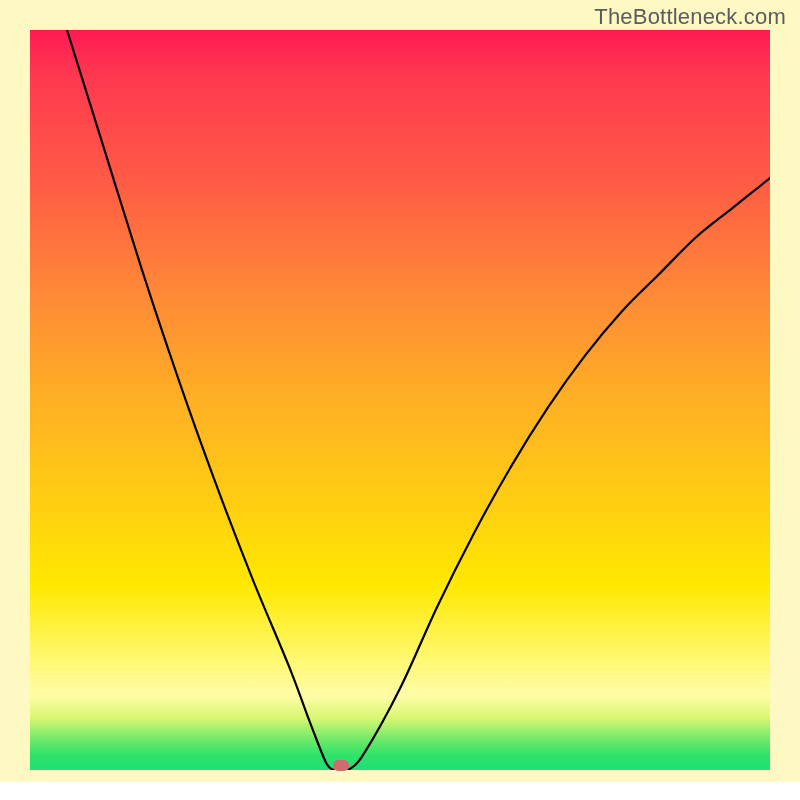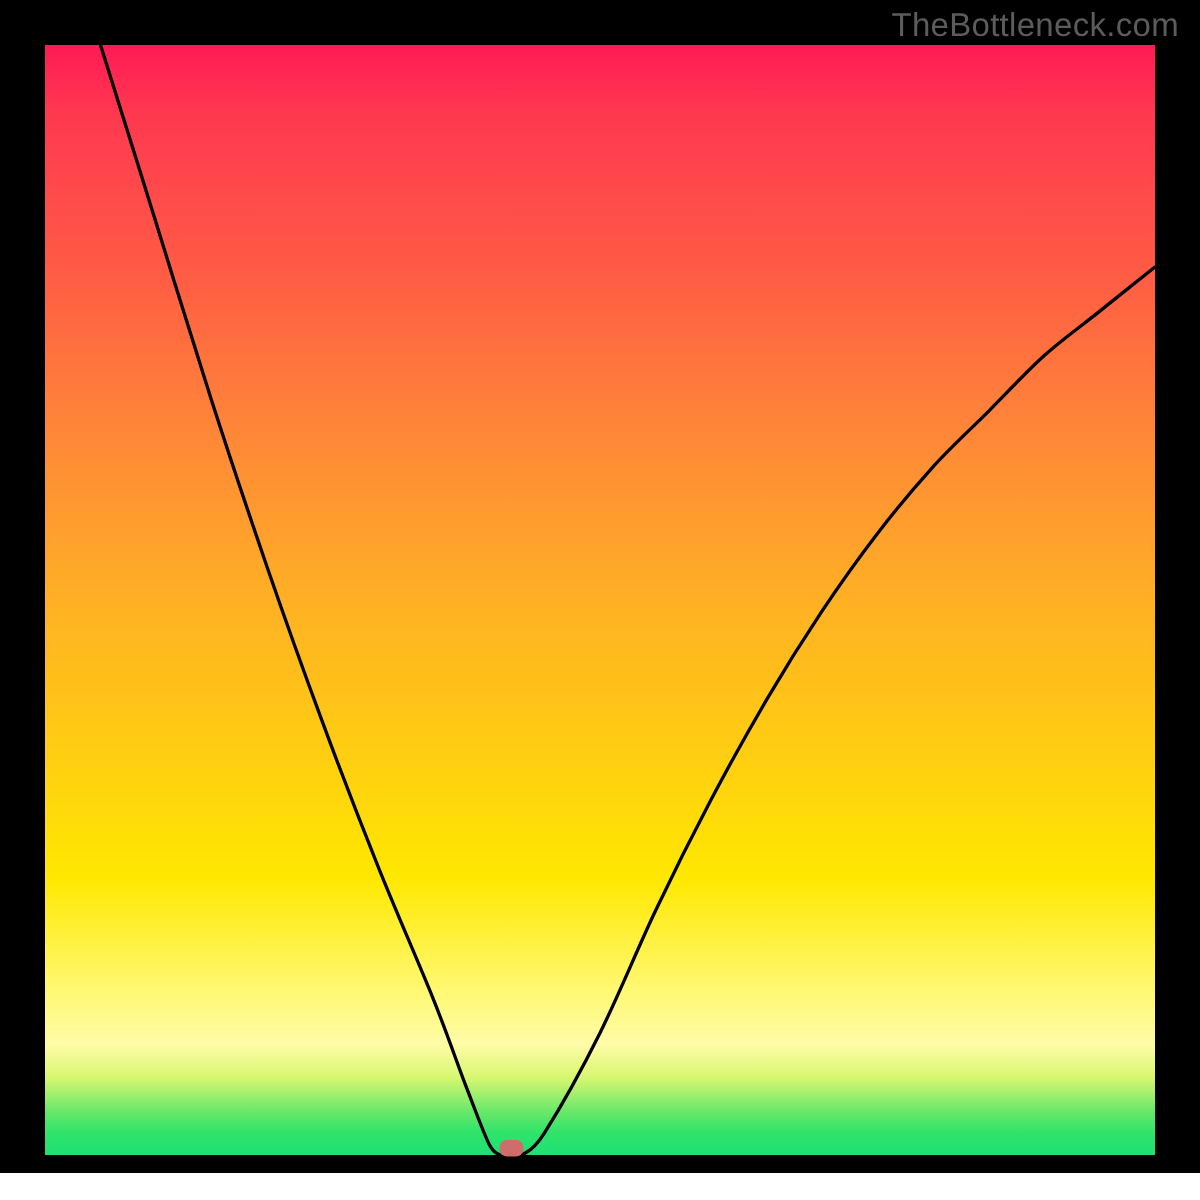--- a/index.html
+++ b/index.html
@@ -8,21 +8,21 @@
     width: 800px;
     height: 800px;
     overflow: hidden;
     background: #ffffff;
     font-family: Arial, Helvetica, sans-serif;
   }
   .stage {
     position: relative;
     width: 800px;
     height: 782px;
-    background: #000000;
+    background: #fef9c3;
   }
   .panel {
     position: absolute;
     left: 30px;
     top: 30px;
     width: 740px;
     height: 740px;
     
     background: linear-gradient(
       to bottom,

